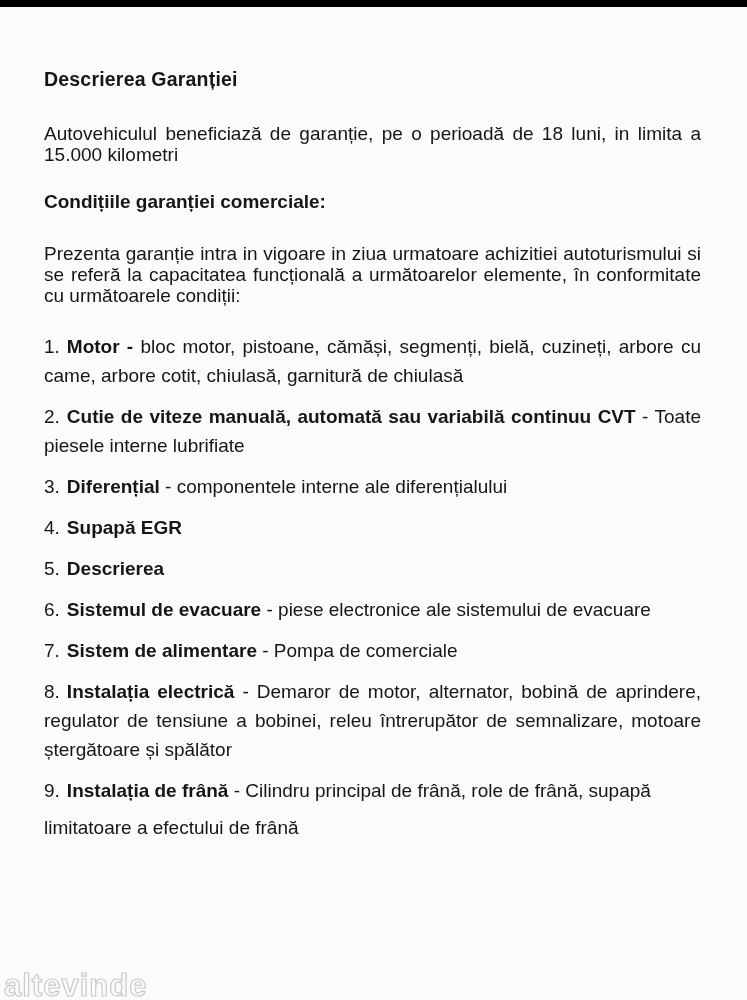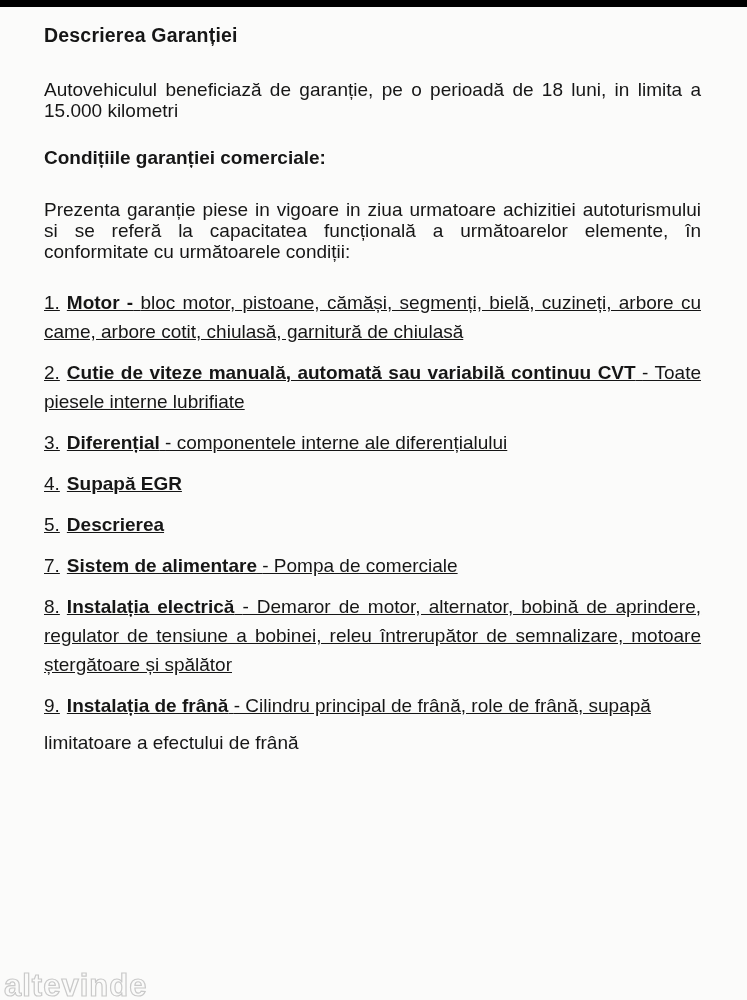--- a/index.html
+++ b/index.html
@@ -16,20 +16,21 @@
     color:var(--text);
     position:relative;
     overflow:hidden;
   }
   .top-edge{
     position:absolute;top:0;left:0;width:747px;height:7px;
     background:var(--edge);
   }
   .page{
     padding:24px 46px 0 44px;
+    margin-top:44px;
   }
   h1.doc-title{
     font-size:19.5px;
     font-weight:700;
     margin:0 0 32px 0;
     letter-spacing:0.2px;
   }
   p.para{
     font-size:19px;
     line-height:21px;
@@ -39,21 +40,20 @@
   h2.sub-heading{
     font-size:19px;
     font-weight:700;
     margin:4px 0 30px 0;
   }
   .list .item{
     font-size:19px;
     line-height:29px;
     text-align:justify;
     margin:0 0 12px 0;
-    text-decoration:underline;
   }
   .item .num{
     padding-right:7px;
   }
   .item .bold{
     font-weight:700;
   }
   .trailing{
     margin-top:2px;
   }
@@ -76,34 +76,35 @@
 <div class="top-edge"></div>
 
 <div class="page">
 
   <h1 class="doc-title">Descrierea Garanției</h1>
 
   <p class="para">Autovehiculul beneficiază de garanție, pe o perioadă de 18 luni, in limita a 15.000 kilometri</p>
 
   <h2 class="sub-heading">Condițiile garanției comerciale:</h2>
 
-  <p class="para">Prezenta garanție piese in vigoare in ziua urmatoare achizitiei autoturismului si se referă la capacitatea funcțională a următoarelor elemente, în conformitate cu următoarele condiții:</p>
+  <p class="para">Prezenta garanție intra in vigoare in ziua urmatoare achizitiei autoturismului si se referă la capacitatea funcțională a următoarelor elemente, în conformitate cu următoarele condiții:</p>
 
   <div class="list">
   <div class="item"><span class="num">1.</span><span class="bold">Motor -</span> <span class="rest">bloc motor, pistoane, cămăși, segmenți, bielă, cuzineți, arbore cu came, arbore cotit, chiulasă, garnitură de chiulasă</span></div>
 
   <div class="item"><span class="num">2.</span><span class="bold">Cutie de viteze manuală, automată sau variabilă continuu CVT</span> <span class="rest">-  Toate piesele interne lubrifiate</span></div>
 
   <div class="item"><span class="num">3.</span><span class="bold">Diferențial</span> <span class="rest">- componentele interne ale diferențialului</span></div>
 
 
   <div class="item"><span class="num">4.</span><span class="bold">Supapă EGR</span> </div>
 
   <div class="item"><span class="num">5.</span><span class="bold">Descrierea</span> </div>
 
+  <div class="item"><span class="num">6.</span><span class="bold">Sistemul de evacuare</span> <span class="rest">- piese electronice ale sistemului de evacuare</span></div>
 
   <div class="item"><span class="num">7.</span><span class="bold">Sistem de alimentare</span> <span class="rest">- Pompa de comerciale</span></div>
 
   <div class="item"><span class="num">8.</span><span class="bold">Instalația electrică</span> <span class="rest">- Demaror de motor, alternator, bobină de aprindere, regulator de tensiune a bobinei, releu întrerupător de semnalizare, motoare ștergătoare și spălător</span></div>
 
   <div class="item"><span class="num">9.</span><span class="bold">Instalația de frână</span> <span class="rest">- Cilindru principal de frână, role de frână, supapă</span></div>
 </div>
 
   <p class="para trailing">limitatoare a efectului de frână</p>
 

